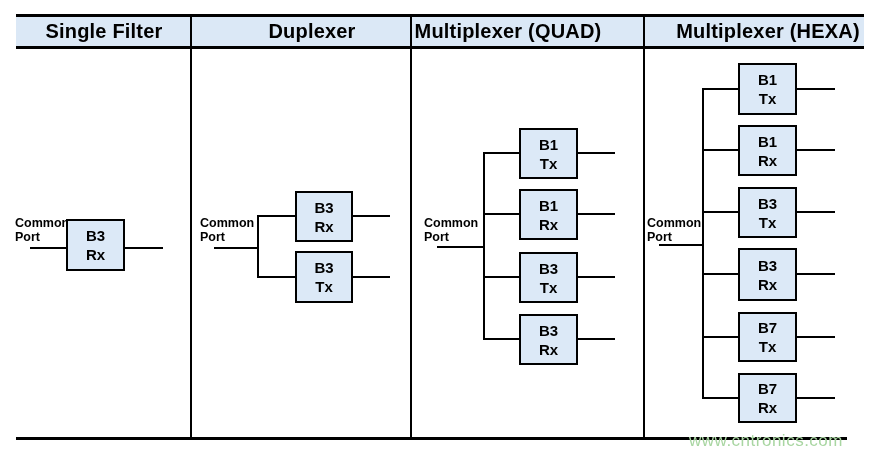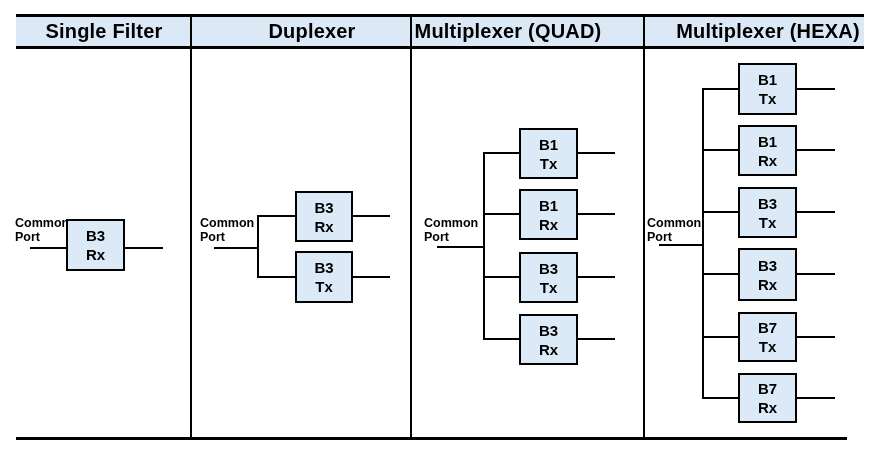--- a/index.html
+++ b/index.html
@@ -148,14 +148,15 @@
     <span>B7</span>
     <span>Rx</span>
   </div>
   <div class="hline" style="left:797px;top:88px;width:38px"></div>
   <div class="hline" style="left:797px;top:149px;width:38px"></div>
   <div class="hline" style="left:797px;top:211px;width:38px"></div>
   <div class="hline" style="left:797px;top:273px;width:38px"></div>
   <div class="hline" style="left:797px;top:336px;width:38px"></div>
   <div class="hline" style="left:797px;top:397px;width:38px"></div>
 
+  <div class="watermark">www.cntronics.com</div>
 
 </div>
 
 </body></html>

